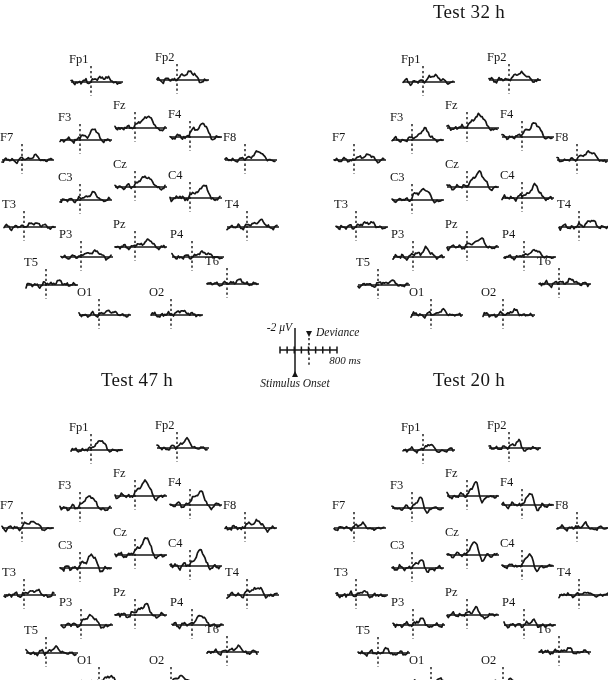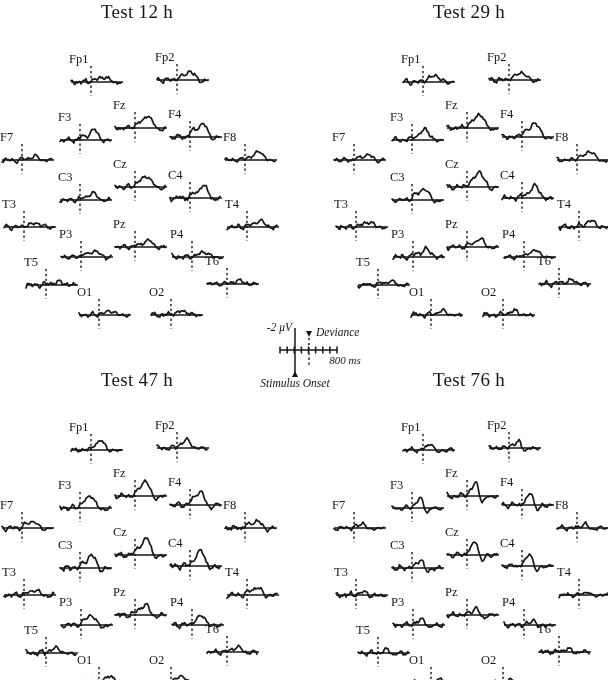--- a/index.html
+++ b/index.html
@@ -20,21 +20,20 @@
   #legend{position:absolute;left:246px;top:302px;width:130px;height:88px;font-style:italic;}
   #legend polygon{fill:#161616;}
   text{fill:#161616;font-family:"Liberation Serif","DejaVu Serif",serif;}
 </style>
 </head>
 <body>
 
 <div id="figure">
 
   <section class="quadrant" id="q0" style="left:0;top:0">
-    <h2 class="qtitle">Test 12 h</h2>
     <div class="traces">
         <div class="trace" style="left: 69px; top: 32px;">
           <span class="elabel">Fp1</span>
           <svg width="56" height="50" class="wave">
             <line x1="2" y1="30" x2="54" y2="30" class="baseline"></line>
             <line x1="22" y1="14" x2="22" y2="44" class="dashv"></line>
             <path d="M2.0,28.5 L3.3,28.4 L4.5,31.0 L5.8,32.5 L7.0,30.3 L8.3,30.9 L9.5,30.2 L10.8,29.4 L12.0,31.8 L13.3,29.7 L14.5,28.4 L15.8,28.4 L17.0,26.7 L18.3,31.0 L19.5,31.5 L20.8,30.9 L22.0,29.9 L23.3,26.9 L24.5,27.5 L25.8,26.9 L27.0,27.3 L28.3,28.2 L29.5,26.0 L30.8,24.5 L32.0,26.1 L33.3,25.1 L34.5,27.1 L35.8,27.1 L37.0,24.9 L38.3,26.0 L39.5,24.5 L40.8,26.8 L42.0,29.0 L43.3,29.2 L44.5,30.6 L45.8,30.2 L47.0,30.0 L48.3,32.1 L49.5,31.0 L50.8,31.2 L52.0,31.0" class="sig"></path>
           </svg>
         </div>
         <div class="trace" style="left: 155px; top: 30px;">
@@ -178,21 +177,21 @@
           <svg width="56" height="50" class="wave">
             <line x1="2" y1="30" x2="54" y2="30" class="baseline"></line>
             <line x1="22" y1="14" x2="22" y2="44" class="dashv"></line>
             <path d="M2.0,30.1 L3.3,27.8 L4.5,28.8 L5.8,27.3 L7.0,30.2 L8.3,31.6 L9.5,31.4 L10.8,32.1 L12.0,29.7 L13.3,28.6 L14.5,31.0 L15.8,29.3 L17.0,30.2 L18.3,28.8 L19.5,26.6 L20.8,29.4 L22.0,28.7 L23.3,29.5 L24.5,31.0 L25.8,28.2 L27.0,27.6 L28.3,26.4 L29.5,26.1 L30.8,27.6 L32.0,25.9 L33.3,25.8 L34.5,26.1 L35.8,25.6 L37.0,27.7 L38.3,28.9 L39.5,28.4 L40.8,30.2 L42.0,27.9 L43.3,27.7 L44.5,29.4 L45.8,29.0 L47.0,31.5 L48.3,30.4 L49.5,29.8 L50.8,30.7 L52.0,30.4" class="sig"></path>
           </svg>
         </div>
       </div>
   </section>
 
   <section class="quadrant" id="q1" style="left:332px;top:0">
-    <h2 class="qtitle">Test 29 h</h2>
+    <h2 class="qtitle">Test 32 h</h2>
     <div class="traces">
         <div class="trace" style="left: 69px; top: 32px;">
           <span class="elabel">Fp1</span>
           <svg width="56" height="50" class="wave">
             <line x1="2" y1="30" x2="54" y2="30" class="baseline"></line>
             <line x1="22" y1="14" x2="22" y2="44" class="dashv"></line>
             <path d="M2.0,30.3 L3.3,29.2 L4.5,27.4 L5.8,26.6 L7.0,30.3 L8.3,31.1 L9.5,33.3 L10.8,32.0 L12.0,29.2 L13.3,28.9 L14.5,29.3 L15.8,29.6 L17.0,31.0 L18.3,28.8 L19.5,28.2 L20.8,28.1 L22.0,28.3 L23.3,30.9 L24.5,29.6 L25.8,27.7 L27.0,26.1 L28.3,23.5 L29.5,25.2 L30.8,24.7 L32.0,24.6 L33.3,24.3 L34.5,22.5 L35.8,23.6 L37.0,25.7 L38.3,26.5 L39.5,28.7 L40.8,28.1 L42.0,26.8 L43.3,27.9 L44.5,28.9 L45.8,31.0 L47.0,32.1 L48.3,31.2 L49.5,30.5 L50.8,30.0 L52.0,29.3" class="sig"></path>
           </svg>
         </div>
         <div class="trace" style="left: 155px; top: 30px;">
@@ -494,21 +493,21 @@
           <svg width="56" height="50" class="wave">
             <line x1="2" y1="30" x2="54" y2="30" class="baseline"></line>
             <line x1="22" y1="14" x2="22" y2="44" class="dashv"></line>
             <path d="M2.0,28.3 L3.3,29.3 L4.5,30.2 L5.8,31.5 L7.0,31.0 L8.3,30.0 L9.5,30.0 L10.8,29.9 L12.0,30.6 L13.3,30.5 L14.5,28.6 L15.8,29.0 L17.0,28.0 L18.3,29.2 L19.5,31.6 L20.8,30.4 L22.0,29.7 L23.3,28.1 L24.5,26.0 L25.8,25.6 L27.0,25.4 L28.3,25.7 L29.5,25.2 L30.8,23.0 L32.0,22.4 L33.3,23.0 L34.5,24.3 L35.8,25.9 L37.0,26.5 L38.3,26.8 L39.5,27.2 L40.8,27.8 L42.0,30.4 L43.3,31.8 L44.5,31.6 L45.8,31.5 L47.0,30.1 L48.3,30.1 L49.5,31.0 L50.8,30.4 L52.0,30.2" class="sig"></path>
           </svg>
         </div>
       </div>
   </section>
 
   <section class="quadrant" id="q3" style="left:332px;top:368px">
-    <h2 class="qtitle">Test 76 h</h2>
+    <h2 class="qtitle">Test 20 h</h2>
     <div class="traces">
         <div class="trace" style="left: 69px; top: 32px;">
           <span class="elabel">Fp1</span>
           <svg width="56" height="50" class="wave">
             <line x1="2" y1="30" x2="54" y2="30" class="baseline"></line>
             <line x1="22" y1="14" x2="22" y2="44" class="dashv"></line>
             <path d="M2.0,30.8 L3.3,30.4 L4.5,29.5 L5.8,31.9 L7.0,30.4 L8.3,29.0 L9.5,28.9 L10.8,26.9 L12.0,28.9 L13.3,30.9 L14.5,31.1 L15.8,32.8 L17.0,30.4 L18.3,29.7 L19.5,29.4 L20.8,28.4 L22.0,29.1 L23.3,28.1 L24.5,25.8 L25.8,26.5 L27.0,24.8 L28.3,25.6 L29.5,24.8 L30.8,24.7 L32.0,25.7 L33.3,27.4 L34.5,29.3 L35.8,31.5 L37.0,32.1 L38.3,32.2 L39.5,31.2 L40.8,30.1 L42.0,30.5 L43.3,31.1 L44.5,31.4 L45.8,31.9 L47.0,29.8 L48.3,28.7 L49.5,28.0 L50.8,28.2 L52.0,31.0" class="sig"></path>
           </svg>
         </div>
         <div class="trace" style="left: 155px; top: 30px;">

